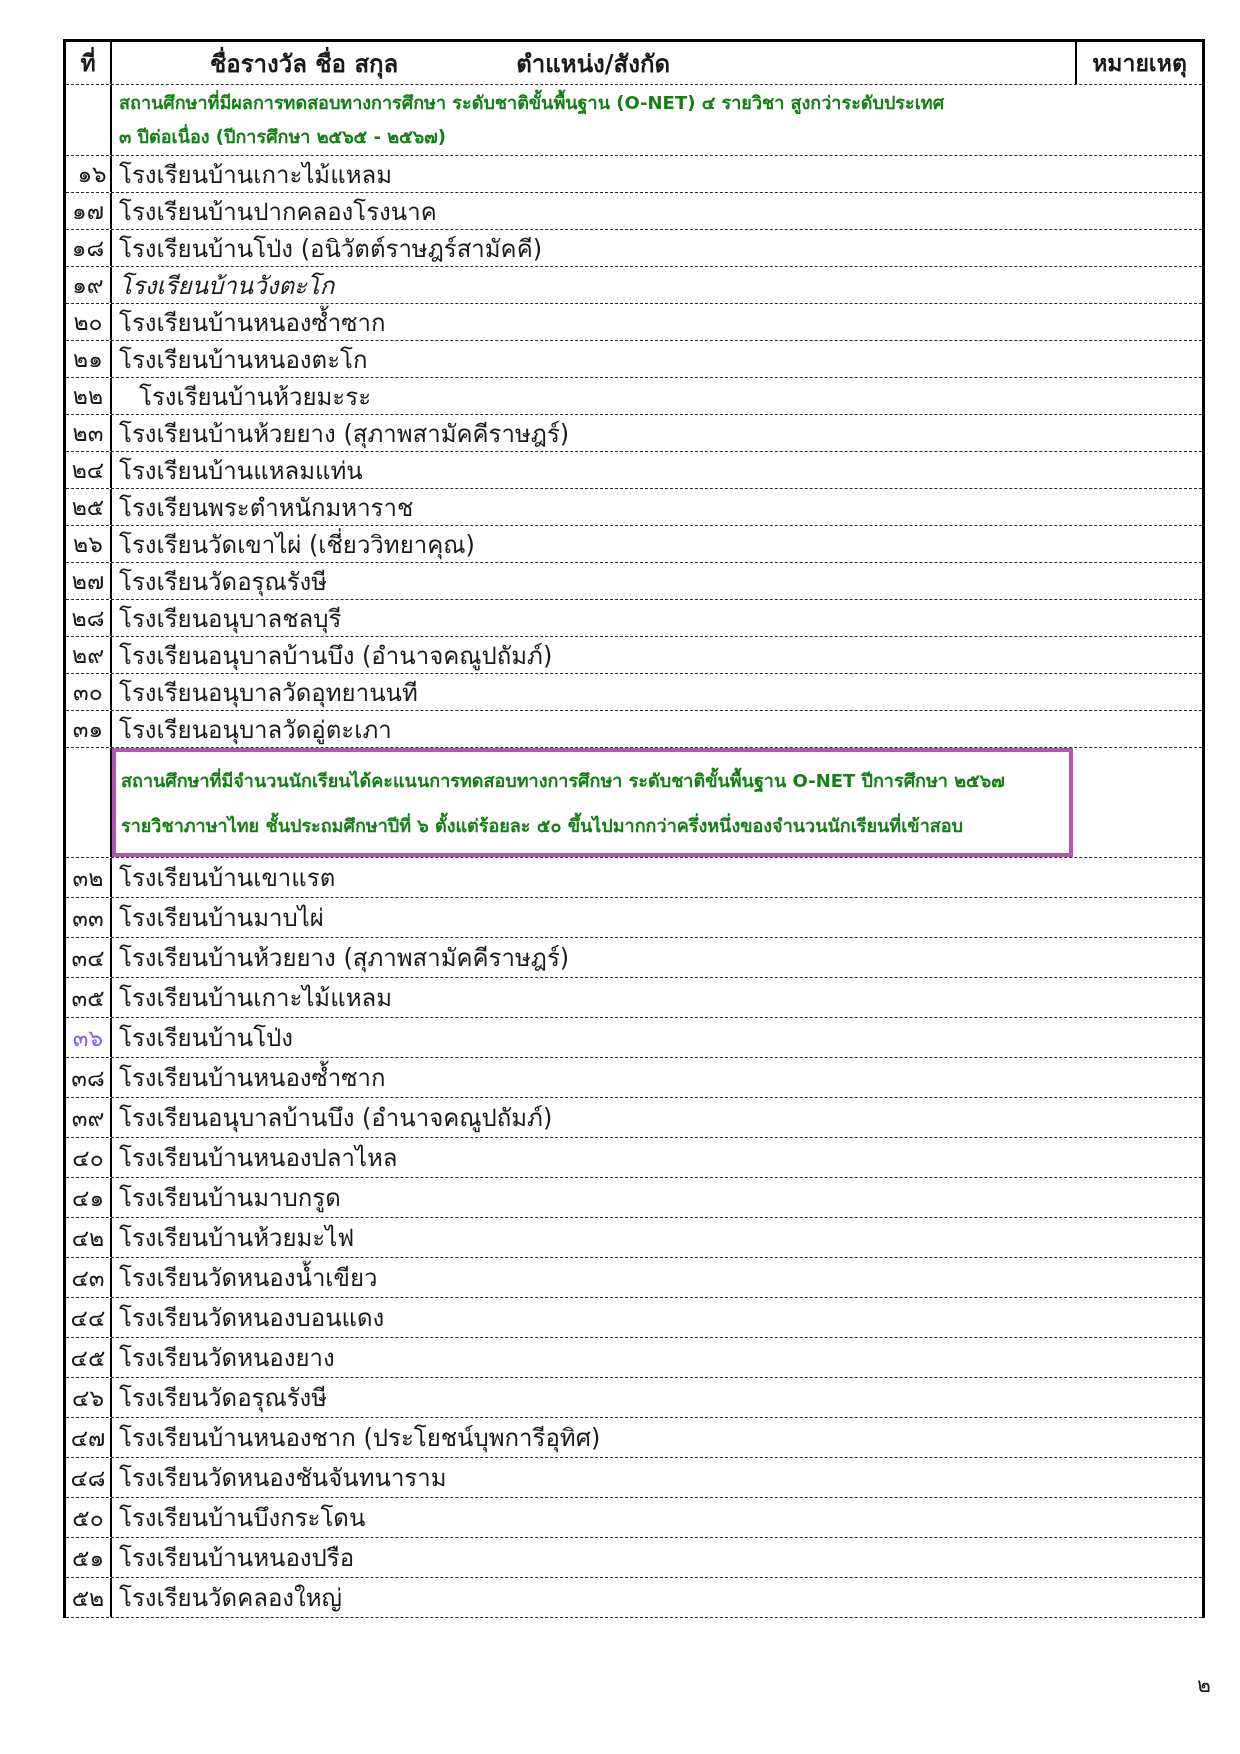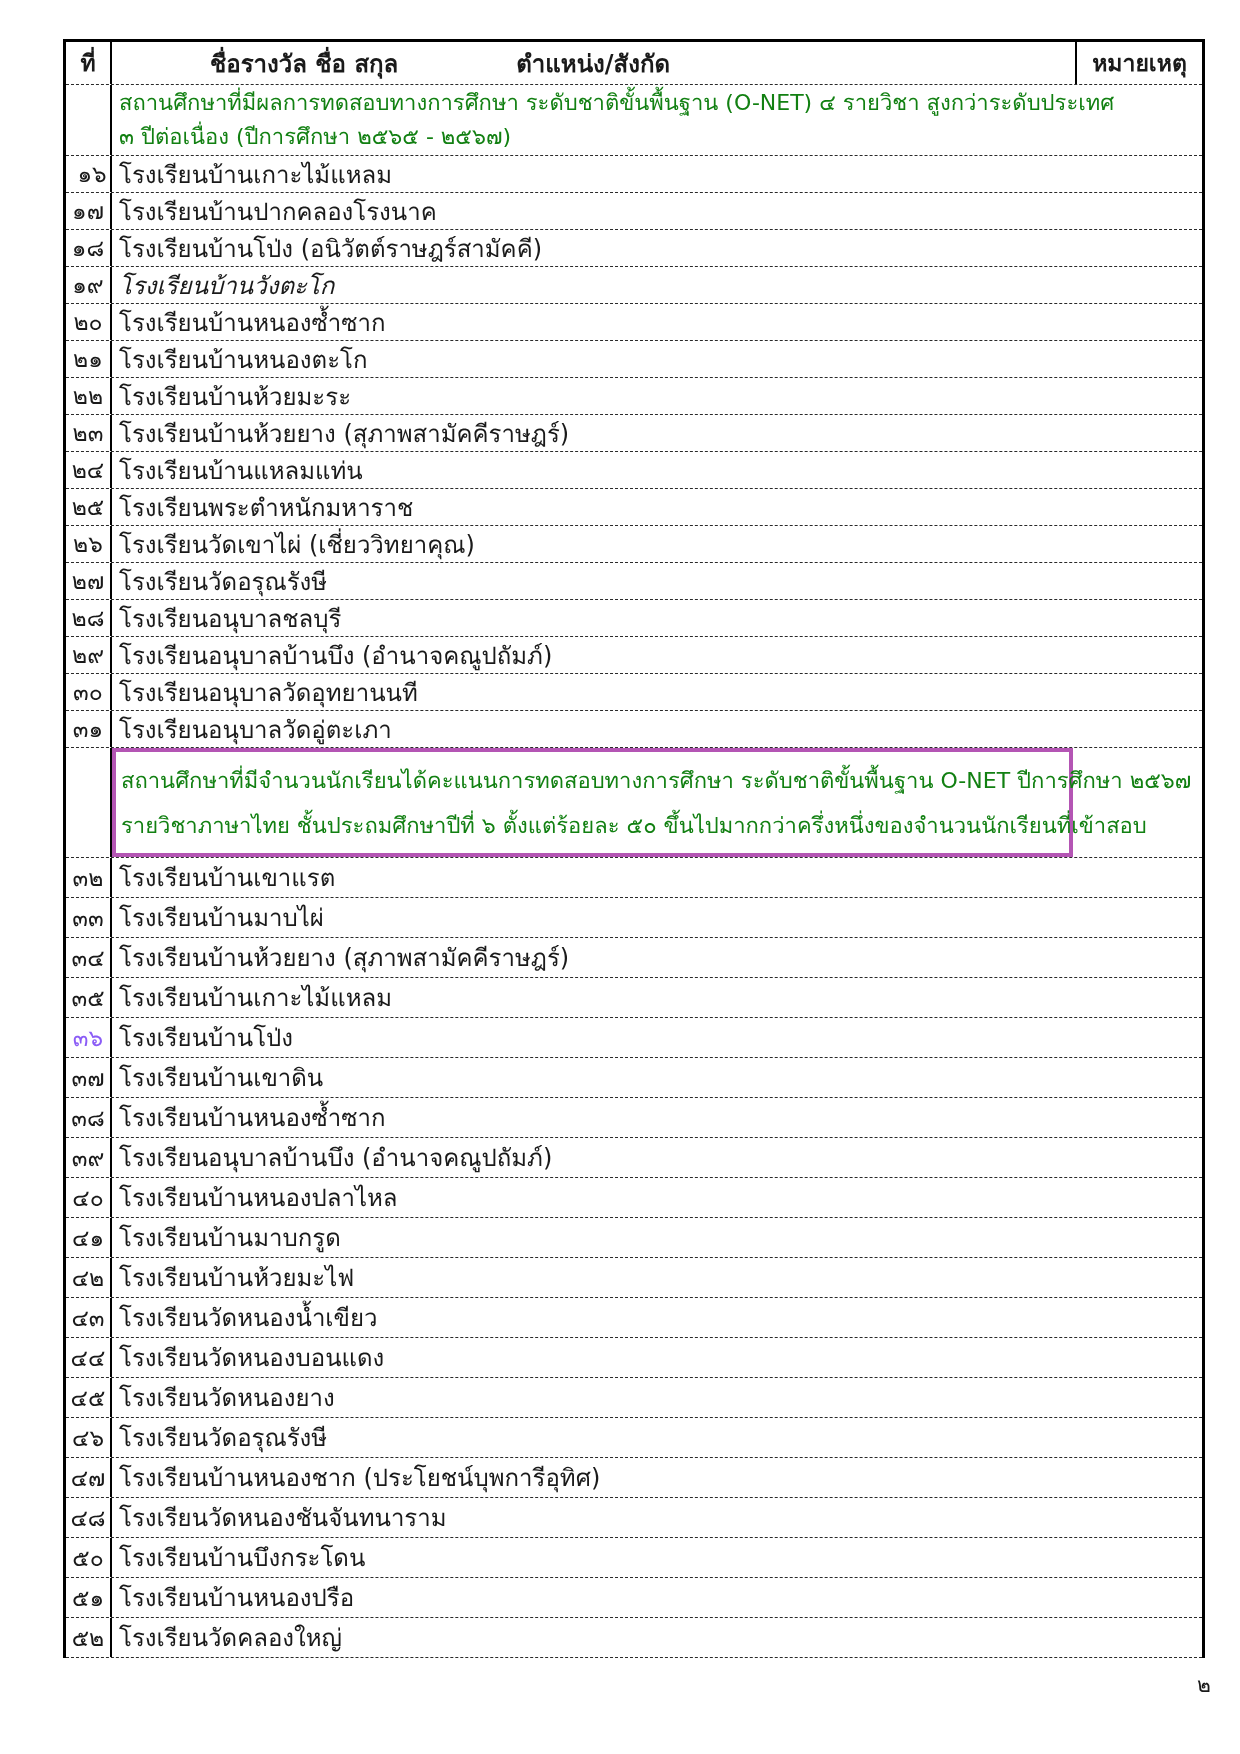--- a/index.html
+++ b/index.html
@@ -20,21 +20,21 @@
   .cell-main { flex:1 1 auto; display:flex; align-items:center; padding-left:7px; font-size:24px; box-sizing:border-box; }
   .header-row { height:43px; font-weight:bold; }
   .header-row .cell-main { padding-left:0; }
   .hdr-name { margin-left:98px; font-size:24px; }
   .hdr-pos  { margin-left:118px; font-size:24px; }
   .cell-remark {
     flex:0 0 127px; border-left:2px solid #000; display:flex;
     align-items:center; justify-content:center; font-size:23px; box-sizing:border-box;
   }
   .section-row .cell-main { flex-direction:column; align-items:flex-start; justify-content:center; }
-  .section-line { font-weight:normal; font-size:22px; line-height:34px; white-space:nowrap; }
+  .section-line { font-weight:bold; font-size:18px; line-height:34px; white-space:nowrap; }
   .sec-plain { height:71px; }
   .sec-highlight { height:110px; }
   .sec-highlight .cell-main { padding:0; }
   .hl-box {
     width:961px; height:100%; box-sizing:border-box; border-style:solid; border-width:4px;
     display:flex; flex-direction:column; justify-content:center; padding-left:5px;
   }
   .hl-box .section-line { line-height:45px; }
   .body-row-s1 { height:37px; }
   .body-row-s2 { height:40px; }
@@ -101,21 +101,21 @@
         </div>
         <div class="row body-row-s1">
           <div class="cell-no" style="color: rgb(26, 26, 26);">๒๑</div>
           <div class="cell-main">
             <span class="school-name" style="color: rgb(26, 26, 26);">โรงเรียนบ้านหนองตะโก</span>
           </div>
         </div>
         <div class="row body-row-s1">
           <div class="cell-no" style="color: rgb(26, 26, 26);">๒๒</div>
           <div class="cell-main">
-            <span class="school-name" style="color: rgb(26, 26, 26);">โรงเรียนบ้านห้วยมะระ</span>
+            <span class="school-name" style="color: rgb(26, 26, 26); margin-left: 20px;">โรงเรียนบ้านห้วยมะระ</span>
           </div>
         </div>
         <div class="row body-row-s1">
           <div class="cell-no" style="color: rgb(26, 26, 26);">๒๓</div>
           <div class="cell-main">
             <span class="school-name" style="color: rgb(26, 26, 26);">โรงเรียนบ้านห้วยยาง (สุภาพสามัคคีราษฎร์)</span>
           </div>
         </div>
         <div class="row body-row-s1">
           <div class="cell-no" style="color: rgb(26, 26, 26);">๒๔</div>
@@ -198,26 +198,20 @@
             <span class="school-name" style="color: rgb(26, 26, 26);">โรงเรียนบ้านเกาะไม้แหลม</span>
           </div>
         </div>
         <div class="row body-row-s2">
           <div class="cell-no" style="color: #8b5cf6;">๓๖</div>
           <div class="cell-main">
             <span class="school-name" style="color: rgb(26, 26, 26);">โรงเรียนบ้านโป่ง</span>
           </div>
         </div>
         <div class="row body-row-s2">
-          <div class="cell-no" style="color: rgb(26, 26, 26);">๓๗</div>
-          <div class="cell-main">
-            <span class="school-name" style="color: rgb(26, 26, 26);">โรงเรียนบ้านเขาดิน</span>
-          </div>
-        </div>
-        <div class="row body-row-s2">
           <div class="cell-no" style="color: rgb(26, 26, 26);">๓๘</div>
           <div class="cell-main">
             <span class="school-name" style="color: rgb(26, 26, 26);">โรงเรียนบ้านหนองซ้ำซาก</span>
           </div>
         </div>
         <div class="row body-row-s2">
           <div class="cell-no" style="color: rgb(26, 26, 26);">๓๙</div>
           <div class="cell-main">
             <span class="school-name" style="color: rgb(26, 26, 26);">โรงเรียนอนุบาลบ้านบึง (อำนาจคณูปถัมภ์)</span>
           </div>

